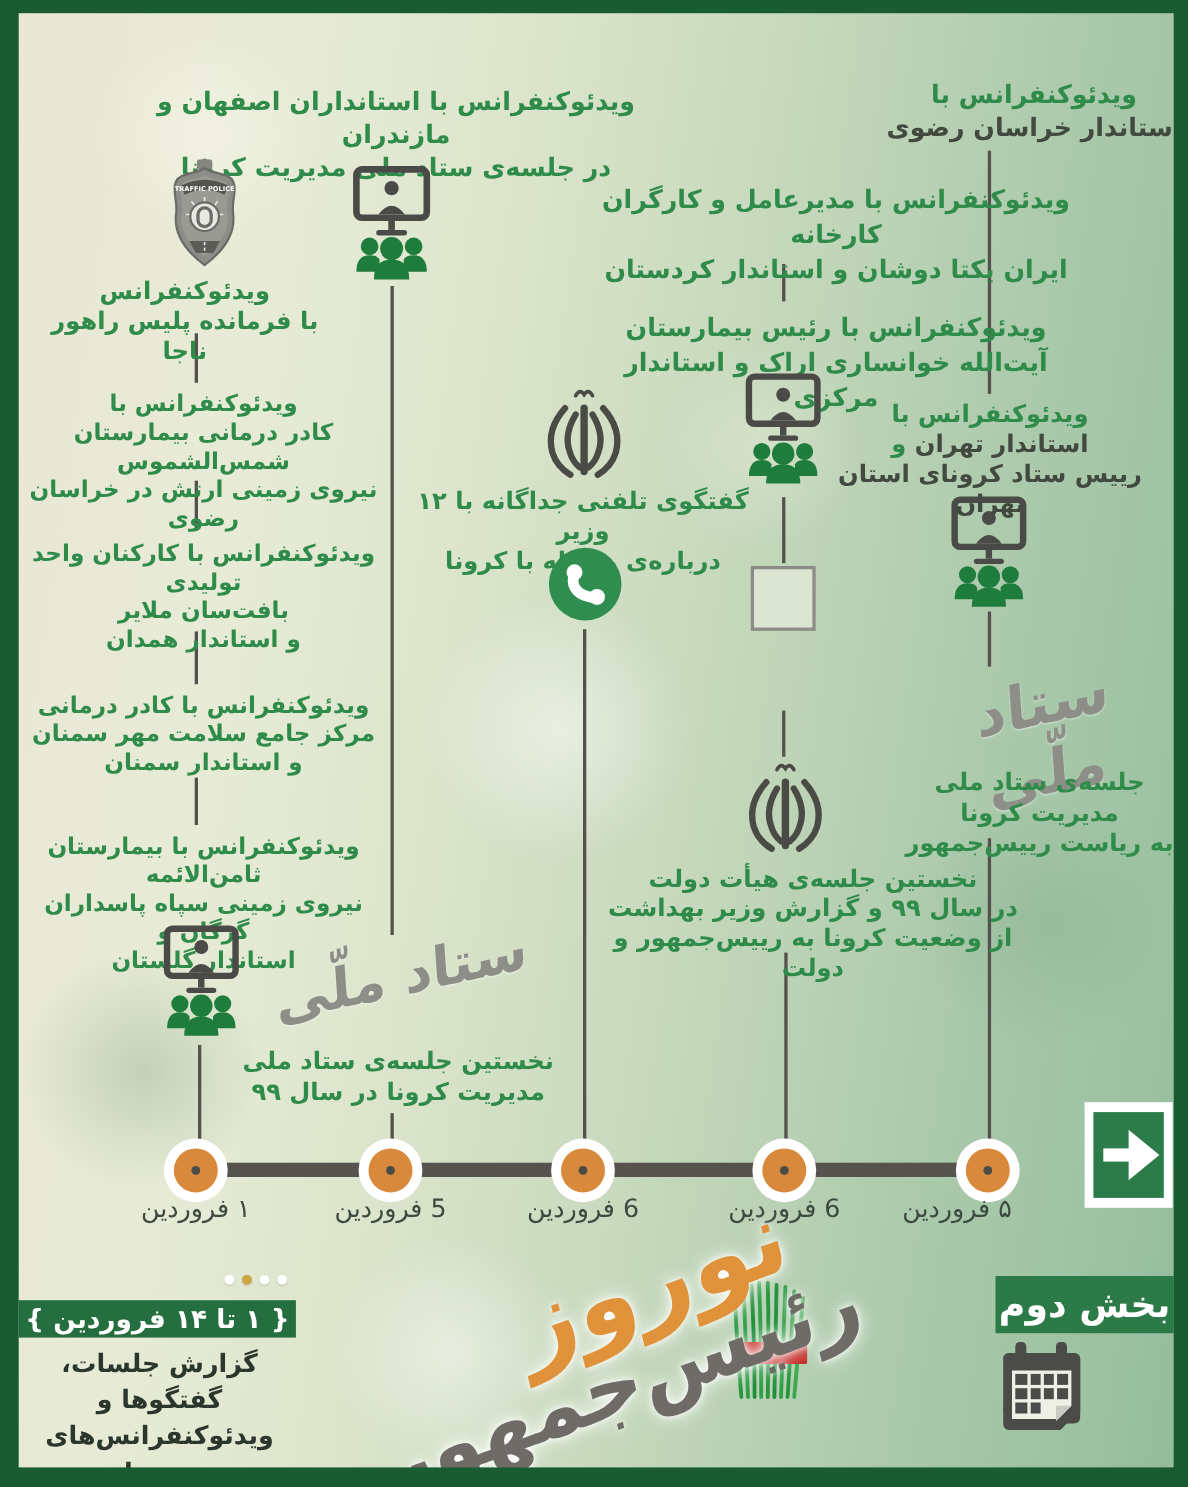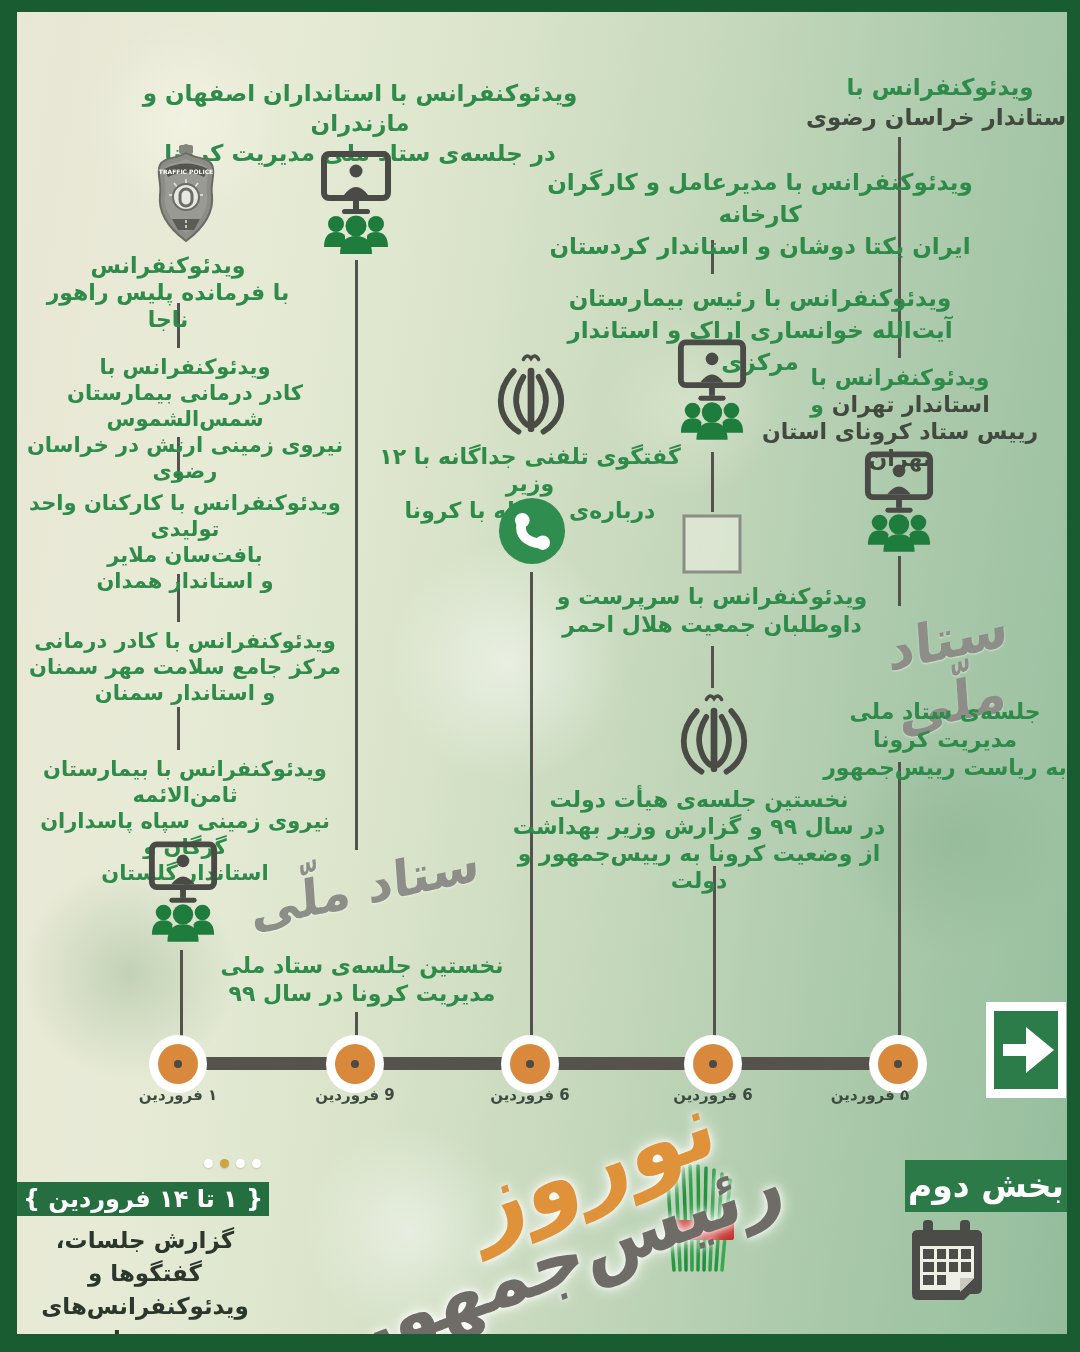--- a/index.html
+++ b/index.html
@@ -37,22 +37,22 @@
 
   .calli{position:absolute;z-index:2;color:#8e8e88;font-weight:bold;
          transform:rotate(-12deg) skewX(-8deg);text-align:center;
          text-shadow:0 1px 2px rgba(255,255,255,.5);}
 
   
   .tl-bar{position:absolute;left:152px;top:1057px;width:766px;height:13px;background:#56534e;z-index:1;}
   .dot{position:absolute;top:1035px;width:58px;height:58px;border-radius:50%;background:#fff;z-index:2;}
   .dot-in{position:absolute;left:9px;top:9px;width:40px;height:40px;border-radius:50%;background:#d8893c;}
   .dot-core{position:absolute;left:25px;top:25px;width:8px;height:8px;border-radius:50%;background:#4a4a46;}
-  .tl-label{position:absolute;top:1086px;width:160px;text-align:center;font-weight:bold;
-            font-size:15px;color:#3c4a40;z-index:2;}
+  .tl-label{position:absolute;top:1086px;width:160px;text-align:center;font-weight:normal;
+            font-size:23px;color:#3c4a40;z-index:2;}
 
   
   .pager{position:absolute;left:204px;top:1159px;display:flex;flex-direction:row;gap:7px;direction:ltr;z-index:2;}
   .pager span{width:9px;height:9px;border-radius:50%;background:#fff;box-shadow:0 1px 2px rgba(0,0,0,.15);}
   .pager .gold{background:#cda43e;}
   .range-box{position:absolute;left:17px;top:1182px;width:252px;height:34px;background:#256e3f;
              color:#fff;font-weight:bold;font-size:24px;text-align:center;line-height:34px;z-index:2;}
   .footer-desc{position:absolute;left:14px;top:1224px;width:262px;text-align:center;
                font-weight:bold;font-size:23px;line-height:33px;color:#2b362c;z-index:2;}
 
@@ -162,34 +162,33 @@
       <circle cx="37" cy="76" r="10.5"></circle>
         <path d="M21 104 q0-18 16-18 q16 0 16 18 z"></path>
     </g>
   </svg>
 
   <svg class="icon" style="left:682px;top:514px;" width="60" height="60" viewBox="0 0 60 60">
     <rect x="2" y="2" width="56" height="56" fill="rgba(240,243,230,0.55)" stroke="#8c8c87" stroke-width="3"></rect>
     <path d="M27 11 A 17.5 17.5 0 1 0 43 45 A 14.5 14.5 0 1 1 27 11 Z" fill="#6e6e69"></path>
   </svg>
 
-  <div class="evt fs22b" style="left:552px;top:583px;width:320px;">ویدئوکنفرانس با سرپرست و<br>داوطلبان جمعیت هلال احمر</div>
 
   <svg class="icon" style="left:670px;top:690px;" width="88" height="96" viewBox="0 0 90 100">
     <g stroke="#4b4b46" fill="none" stroke-linecap="round">
       <path d="M37 10 Q41 3 45 9 Q49 3 53 10" stroke-width="3.5"></path>
       <path d="M45 22 V82" stroke-width="7"></path>
       <path d="M37 28 Q26 46 31 62 Q34 73 41 78" stroke-width="6"></path>
       <path d="M53 28 Q64 46 59 62 Q56 73 49 78" stroke-width="6"></path>
       <path d="M27 22 Q9 42 15 64 Q19 77 32 85" stroke-width="6"></path>
       <path d="M63 22 Q81 42 75 64 Q71 77 58 85" stroke-width="6"></path>
     </g>
   </svg>
 
-  <div class="evt fs22" style="left:499px;top:786px;width:400px;">نخستین جلسه‌ی هیأت دولت<br>در سال ۹۹ و گزارش وزیر بهداشت<br>از وضعیت کرونا به رییس‌جمهور و دولت</div>
+  <div class="evt fs22" style="left:539px;top:786px;width:400px;">نخستین جلسه‌ی هیأت دولت<br>در سال ۹۹ و گزارش وزیر بهداشت<br>از وضعیت کرونا به رییس‌جمهور و دولت</div>
 
   <svg class="icon" style="left:487px;top:350px;" width="88" height="96" viewBox="0 0 90 100">
     <g stroke="#4b4b46" fill="none" stroke-linecap="round">
       <path d="M37 10 Q41 3 45 9 Q49 3 53 10" stroke-width="3.5"></path>
       <path d="M45 22 V82" stroke-width="7"></path>
       <path d="M37 28 Q26 46 31 62 Q34 73 41 78" stroke-width="6"></path>
       <path d="M53 28 Q64 46 59 62 Q56 73 49 78" stroke-width="6"></path>
       <path d="M27 22 Q9 42 15 64 Q19 77 32 85" stroke-width="6"></path>
       <path d="M63 22 Q81 42 75 64 Q71 77 58 85" stroke-width="6"></path>
     </g>
@@ -267,21 +266,21 @@
   <div class="dot" style="left:684px;">
       <div class="dot-in"></div>
       <div class="dot-core"></div>
     </div>
   <div class="dot" style="left:869px;">
       <div class="dot-in"></div>
       <div class="dot-core"></div>
     </div>
 
   <div class="tl-label" style="left:98px;">۱ فروردین</div>
-  <div class="tl-label" style="left:275px;">9 فروردین</div>
+  <div class="tl-label" style="left:275px;">5 فروردین</div>
   <div class="tl-label" style="left:450px;">6 فروردین</div>
   <div class="tl-label" style="left:633px;">6 فروردین</div>
   <div class="tl-label" style="left:790px;">۵ فروردین</div>
 
   <div class="arrow-box">
     <svg width="80" height="96" viewBox="0 0 80 96">
       <rect x="8" y="9" width="64" height="78" fill="#2b7c48"></rect>
       <rect x="17" y="42" width="28" height="12" fill="#ffffff"></rect>
       <polygon points="40,25 68,48 40,71" fill="#ffffff"></polygon>
     </svg>

